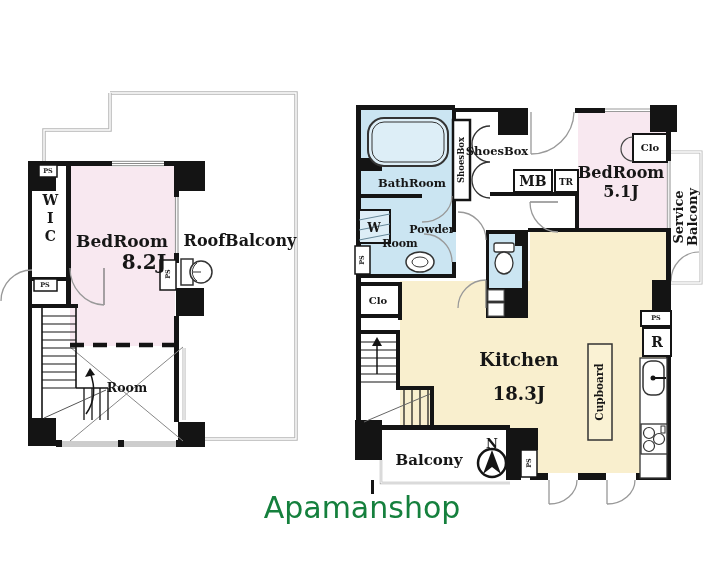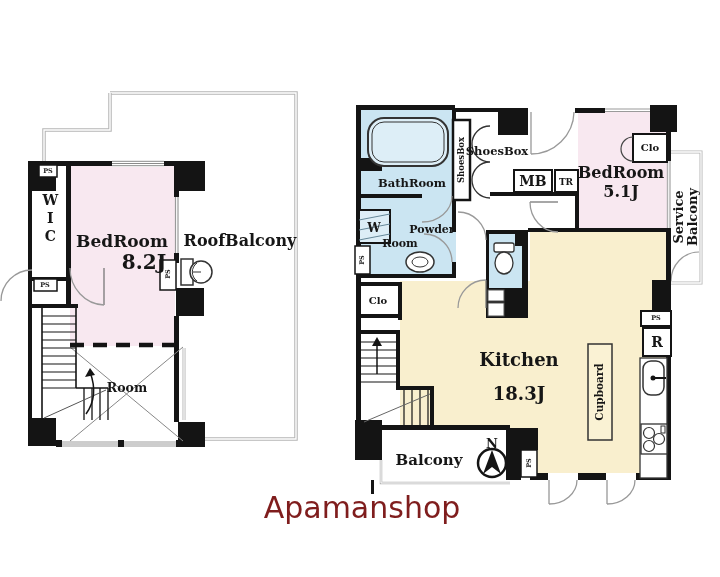--- a/index.html
+++ b/index.html
@@ -6,21 +6,21 @@
   .stage{position:relative;width:720px;height:577px;background:#ffffff;overflow:hidden;
          font-family:"DejaVu Serif", serif;}
   .stage svg{position:absolute;left:0;top:0;}
   .lbl{position:absolute;transform:translate(-50%,-50%);font-weight:bold;color:#161616;
        white-space:nowrap;line-height:1.05;text-align:center;}
   .rot{transform:translate(-50%,-50%) rotate(-90deg);}
   .vert{writing-mode:vertical-rl;text-orientation:upright;letter-spacing:2px;}
   .tiny{font-size:6.5px;font-weight:bold;}
   .logo{position:absolute;transform:translate(-50%,-50%);
         font-family:"DejaVu Sans", sans-serif;font-size:30px;font-weight:normal;
-        color:#7f1d1d;letter-spacing:0px;}
+        color:#15803d;letter-spacing:0px;}
 </style>
 </head>
 <body>
 
 <div class="stage">
 
 <svg width="720" height="577" viewBox="0 0 720 577">
 
   <g>
     <path d="M110,93 H296 V439 H205" fill="none" stroke="#b5b5b5" stroke-width="3.5"></path>

